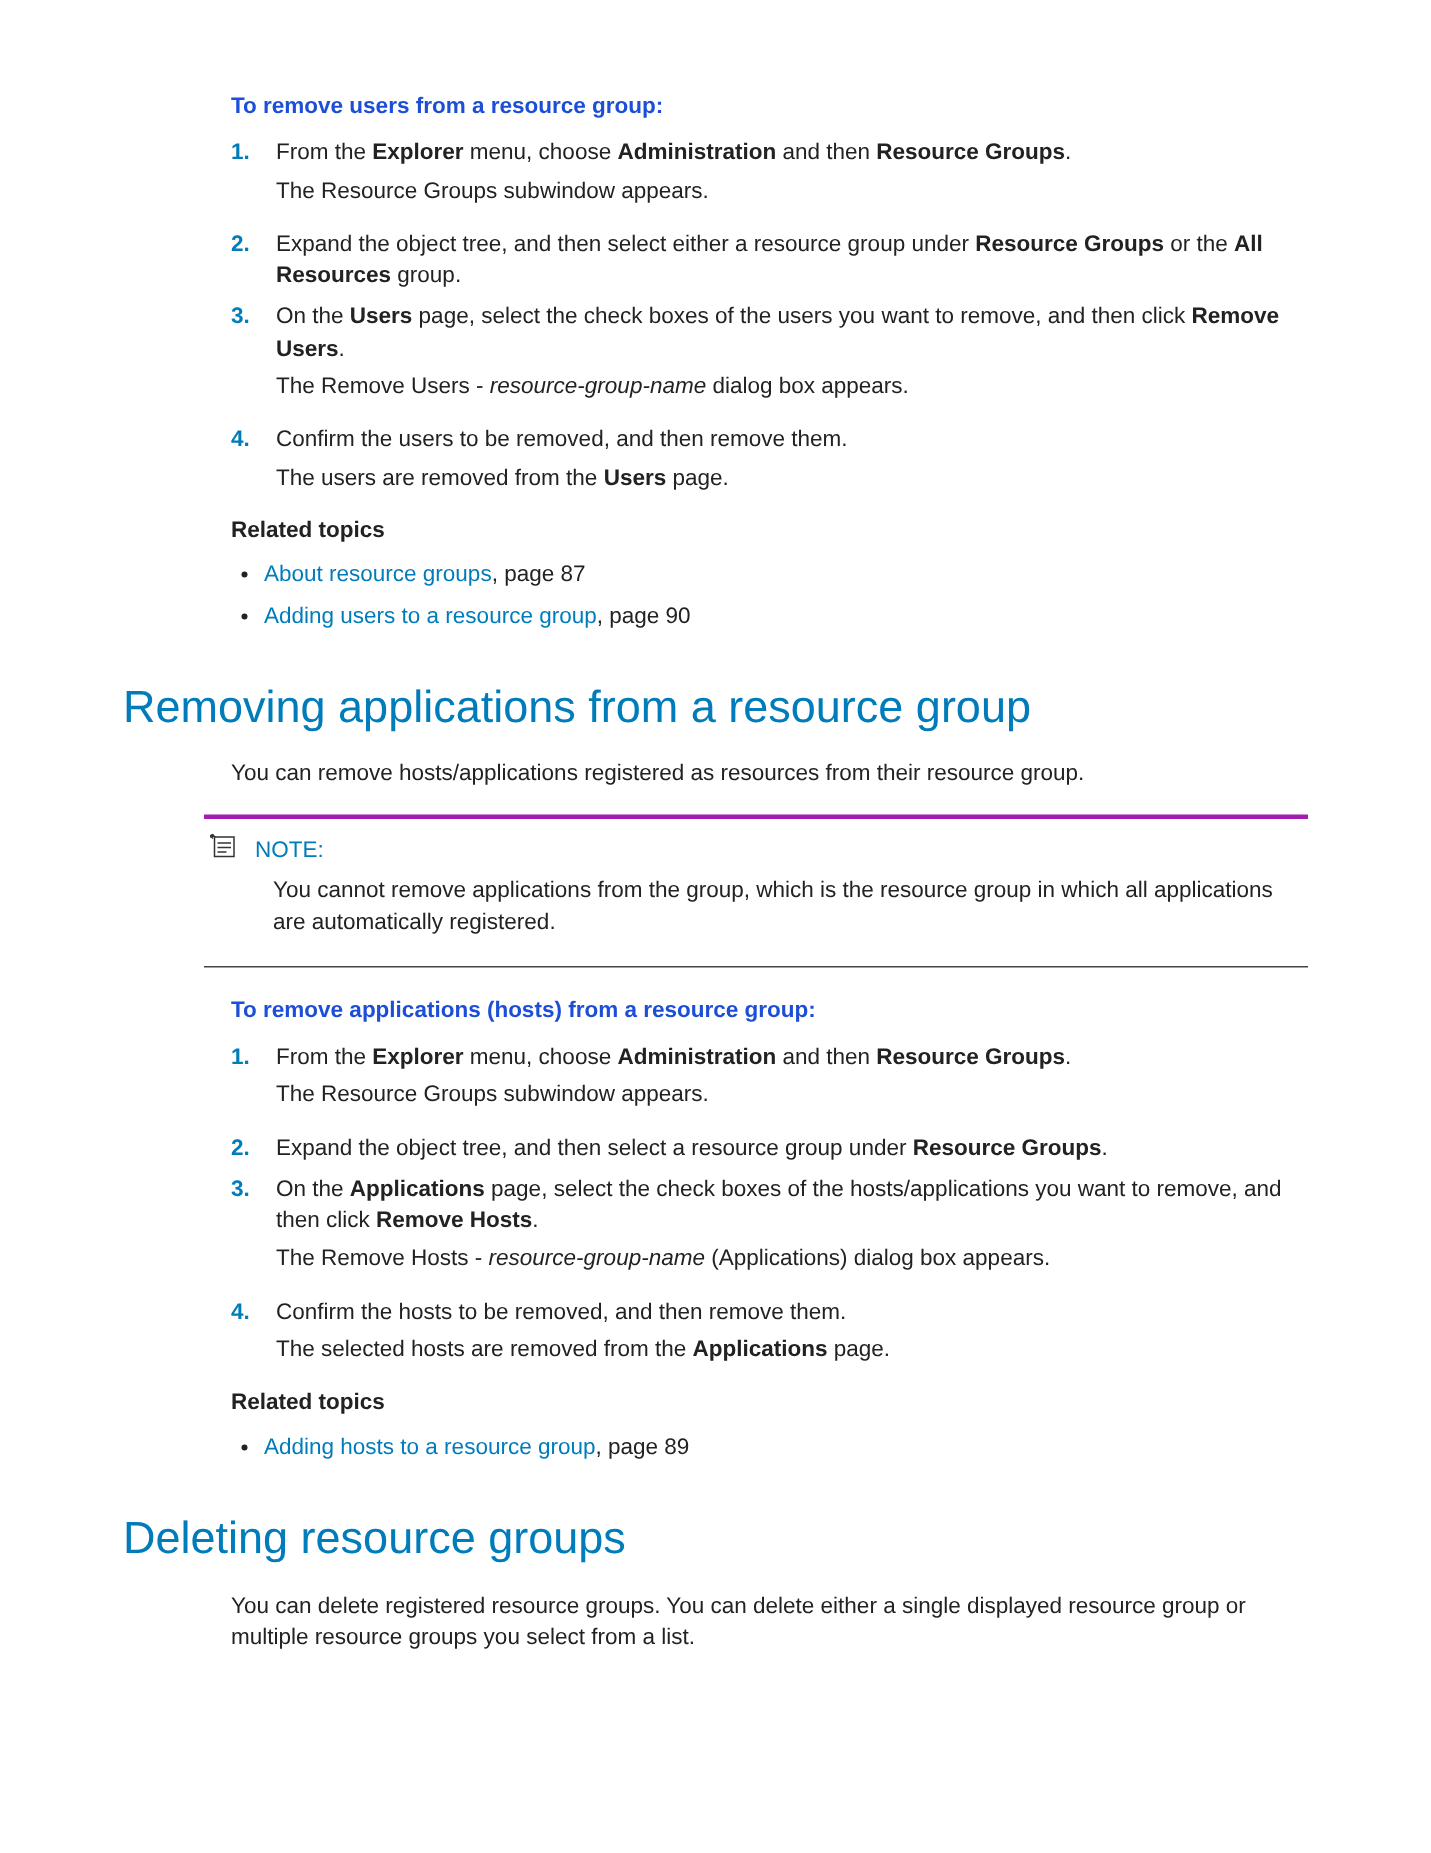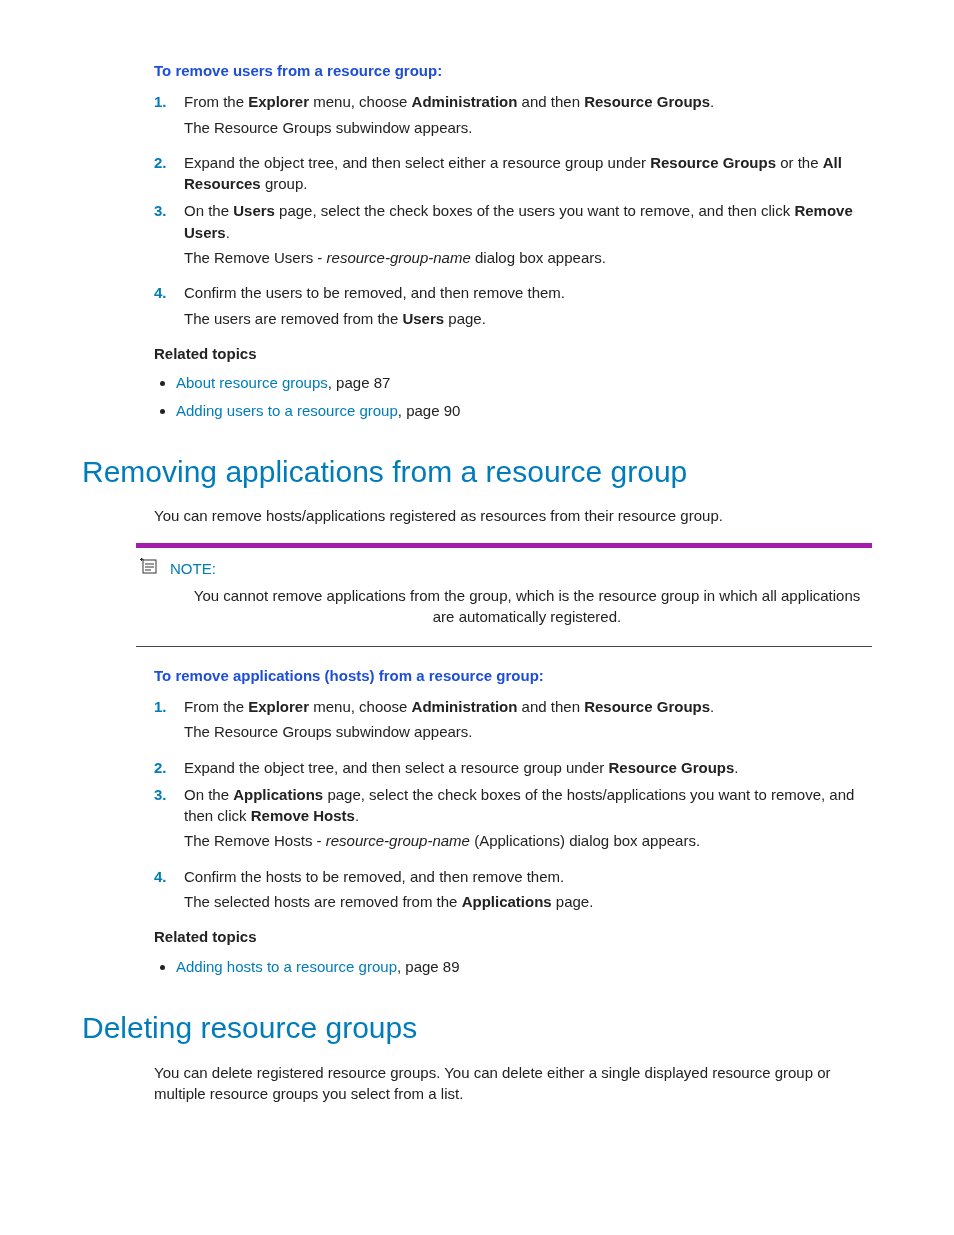--- a/index.html
+++ b/index.html
@@ -56,39 +56,38 @@
     font-weight: 300;
     font-size: 30px;
     margin: 30px 0 12px 0;
   }
   p.body {
     margin: 0 0 14px 72px;
   }
   .note-block {
     margin: 16px 0 18px 54px;
     padding: 10px 0 18px 0;
-    border-top: 5px solid #a21caf;
+    border-top: 3px solid #a21caf;
     border-bottom: 1px solid #444;
   }
   .note-head {
     color: #007cba;
     font-size: 15px;
     margin: 0 0 6px 34px;
     position: relative;
   }
   .note-icon {
     position: absolute;
     left: -30px;
     top: 0;
     width: 20px;
     height: 16px;
   }
   .note-body {
     margin: 0 0 0 46px;
-    text-align: center;
   }
   b { font-weight: bold; }
   i { font-style: italic; }
   a.link { color: #007cba; text-decoration: none; text-align: right; }
 </style>
 </head>
 <body>
 
 <div class="section-intro">To remove users from a resource group:</div>
 

